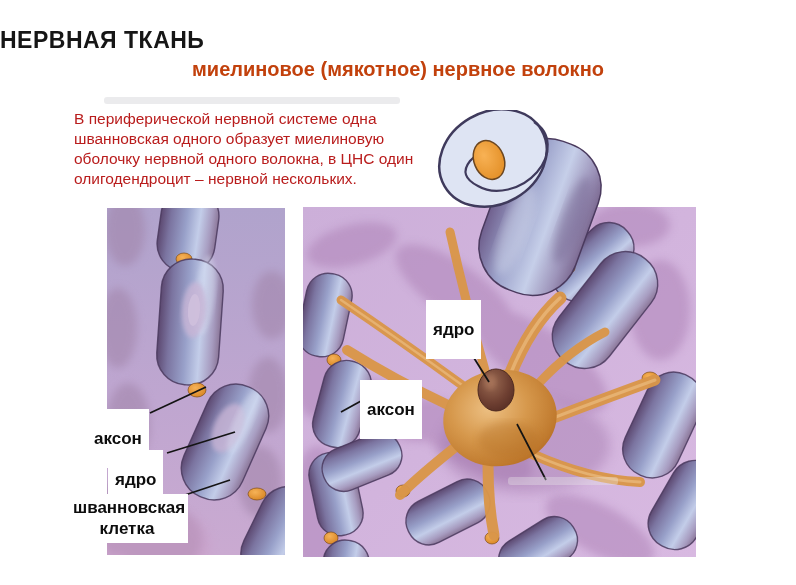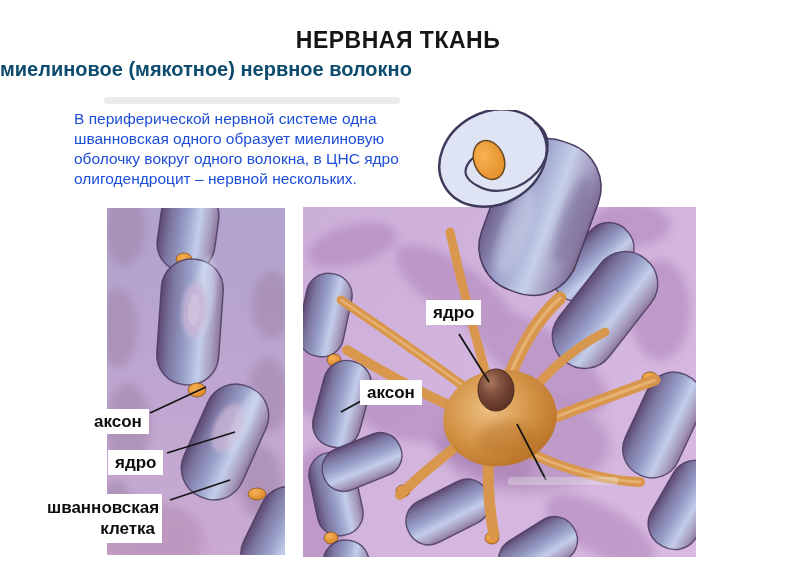--- a/index.html
+++ b/index.html
@@ -1,47 +1,47 @@
 <!DOCTYPE html>
 <html><head>
 <meta charset="utf-8">
 <style>
   html,body{margin:0;padding:0;background:#ffffff;}
   .page{
     position:relative;width:796px;height:585px;background:#ffffff;overflow:hidden;
     font-family:"Liberation Sans","DejaVu Sans",sans-serif;color:#111;
   }
   .title{
-    position:absolute;top:27px;left:0;width:796px;text-align:center;
+    position:absolute;top:27px;left:0;width:796px;text-align:left;
     font-size:23px;font-weight:bold;letter-spacing:.5px;color:#161616;
   }
   .subtitle{
-    position:absolute;top:58px;left:0;width:796px;text-align:left;
-    font-size:20px;font-weight:bold;color:#0c4a6e;
+    position:absolute;top:58px;left:0;width:796px;text-align:center;
+    font-size:20px;font-weight:bold;color:#c2410c;
   }
   .intro{
     position:absolute;top:109px;left:74px;width:370px;
-    font-size:15.5px;line-height:20px;color:#1d4ed8;
+    font-size:15.5px;line-height:20px;color:#b91c1c;
   }
   .watermark{
     position:absolute;top:97px;left:104px;width:296px;height:7px;
     background:rgba(145,145,155,.18);border-radius:3px;
   }
   .wm2{
     position:absolute;top:477px;left:508px;width:110px;height:8px;
     background:rgba(235,235,235,.35);border-radius:3px;
   }
   svg.figure{position:absolute;left:0;top:110px;}
   .lbl{
     position:absolute;background:#ffffff;color:#0d0d0d;
-    font-weight:bold;font-size:17px;line-height:1.25;padding:2px 7px;
+    font-weight:bold;font-size:17px;line-height:1.25;padding:19px 7px;
     white-space:nowrap;
   }
   .lbl.schwann{
-    left:40px;top:494px;width:108px;text-align:right;white-space:normal;
+    left:66px;top:494px;width:108px;text-align:center;white-space:normal;
     padding:3px 7px;
   }
   .lbl.axon-l{left:87px;top:409px;}
   .lbl.yadro-l{left:108px;top:450px;}
   .lbl.yadro-r{left:426px;top:300px;}
   .lbl.axon-r{left:360px;top:380px;}
   .lbl.oligo{left:502px;top:479px;}
 </style>
 </head>
 <body>
@@ -49,21 +49,21 @@
 <div class="page">
 
   <div class="title">НЕРВНАЯ ТКАНЬ</div>
   <div class="subtitle">миелиновое (мякотное) нервное волокно</div>
 
   <div class="watermark"></div>
 
   <div class="intro">
     <div>В периферической нервной системе одна</div>
     <div>шванновская одного образует миелиновую</div>
-    <div>оболочку вокруг одного волокна, в ЦНС ядро</div>
+    <div>оболочку нервной одного волокна, в ЦНС один</div>
     <div>олигодендроцит – нервной нескольких.</div>
   </div>
 
   <svg class="figure" width="796" height="475" viewBox="0 0 796 475">
     <defs>
       <linearGradient id="capGrad" x1="0" y1="0" x2="1" y2="0">
         <stop offset="0" stop-color="#5c4870"></stop>
         <stop offset=".18" stop-color="#7b74a0"></stop>
         <stop offset=".45" stop-color="#98a0c9"></stop>
         <stop offset=".68" stop-color="#c3cde9"></stop>

